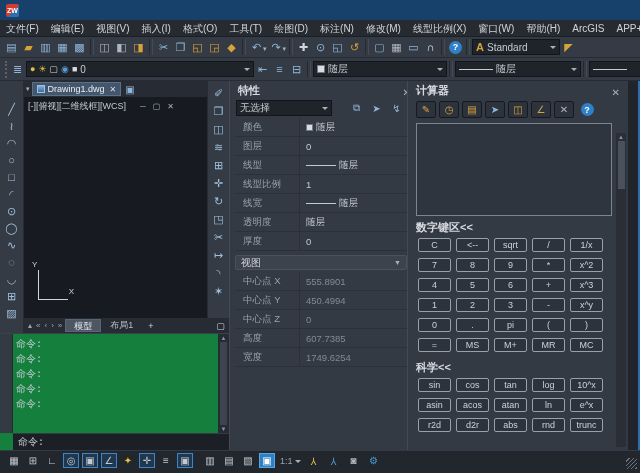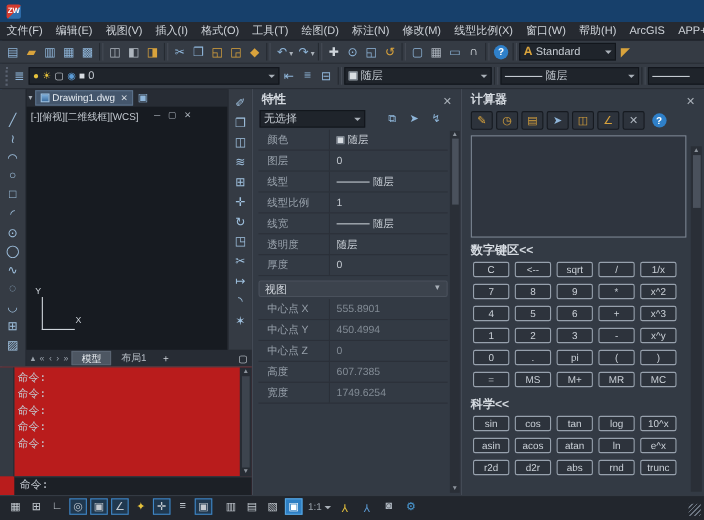--- a/index.html
+++ b/index.html
@@ -37,44 +37,44 @@
   .draw-toolbar { left:0; top:81px; width:24px; height:252px; background:#353b44; border-right:1px solid #272c34; display:flex; flex-direction:column; align-items:center; padding-top:20px; gap:1px; }
   .vt-icon { width:18px; height:16px; display:flex; align-items:center; justify-content:center; font-size:11px; color:#9fc0de; }
   .modify-toolbar { left:207px; top:81px; width:22px; height:237px; background:#353b44; border-left:1px solid #272c34; display:flex; flex-direction:column; align-items:center; padding-top:4px; gap:2px; }
   .drawing-area { left:24px; top:81px; width:183px; height:237px; background:#171b21; }
   .doc-tabrow { height:16px; background:#272c34; display:flex; align-items:center; gap:2px; padding:0 2px; }
   .tab-list-arrow { font-size:7px; color:#aab1b9; }
   .doc-tab { height:14px; background:#44566c; border:1px solid #5a7089; color:#e8edf2; font-size:9px; display:flex; align-items:center; gap:3px; padding:0 4px; }
   .dwg-ico { width:8px; height:8px; background:linear-gradient(180deg,#7fb0dc,#3c6ea0); border:1px solid #9cc3e6; }
   .tab-close { color:#d6dbe1; font-size:8px; margin-left:2px; }
   .newdoc { color:#8fb6da; font-size:10px; margin-left:2px; }
-  .viewport-row { display:flex; color:#c3c9d0; font-size:9px; padding:3px 4px 0 4px; }
+  .viewport-row { display:flex; align-items:center; color:#c3c9d0; font-size:9px; padding:3px 4px 0 4px; }
   .win-ctrls { margin-left:14px; display:flex; gap:7px; color:#aab1b9; font-size:8px; }
   .ucs { position:absolute; left:8px; bottom:12px; width:40px; height:44px; }
   .ucs .axis-y { position:absolute; left:6px; bottom:6px; width:1px; height:30px; background:#cfd5db; }
   .ucs .axis-x { position:absolute; left:6px; bottom:6px; width:30px; height:1px; background:#cfd5db; }
   .ucs .lab-y { position:absolute; left:0; top:-2px; color:#cfd5db; font-size:8px; }
   .ucs .lab-x { position:absolute; right:-2px; bottom:10px; color:#cfd5db; font-size:8px; }
   .layout-tabs { left:24px; top:318px; width:205px; height:15px; background:#272c34; display:flex; align-items:center; font-size:9px; gap:1px; padding:0 2px; }
   .nav-ico { color:#9aa2ab; font-size:8px; padding:0 2px; }
   .sheet-tab { height:13px; line-height:13px; padding:0 8px; color:#b7bec6; }
   .sheet-tab.active { background:#4d5662; border:1px solid #5a6472; color:#e6eaee; }
   .tab-add { color:#cfd4da; padding:0 6px; }
   .vp-max { margin-left:auto; color:#cfd5db; font-size:9px; padding-right:2px; }
   
-  .command-window { left:0; top:333px; width:229px; height:117px; background:#b91c1c; border-top:1px solid #3a414b; }
+  .command-window { left:0; top:333px; width:229px; height:117px; background:#15803d; border-top:1px solid #3a414b; }
   .cmd-gutter { position:absolute; left:0; top:0; bottom:17px; width:13px; background:#343a43; border-right:1px solid #272c34; }
   .cmd-history { position:absolute; left:16px; top:2px; right:12px; bottom:18px; font-family:"DejaVu Sans Mono", monospace; font-size:10px; line-height:15px; color:#c3c9d0; overflow:hidden; }
   .cmd-scroll { position:absolute; right:0; top:0; bottom:17px; width:11px; background:#272c34; display:flex; flex-direction:column; justify-content:space-between; align-items:center; font-size:6px; color:#8d949d; padding:1px 0; }
   .cmd-thumb { width:7px; flex:1; margin:1px 0; background:#3d444e; }
   .cmd-input { position:absolute; left:13px; right:0; bottom:0; height:17px; border-top:1px solid #343a43; color:#c3c9d0; font-family:"DejaVu Sans Mono", monospace; font-size:10px; line-height:16px; padding-left:5px; background:#1c2026; }
   
   .panel { background:#333a44; border-left:1px solid #434a55; }
   .properties-panel { left:229px; top:81px; width:190px; height:369px; }
-  .calculator-panel { left:419px; top:81px; width:221px; height:369px; }
+  .calculator-panel { left:407px; top:81px; width:221px; height:369px; }
   .panel-title { height:17px; display:flex; align-items:flex-end; padding:0 8px; color:#d6dbe1; font-size:11px; font-weight:bold; }
   .panel-close { margin-left:auto; color:#aab1b9; font-size:10px; font-weight:normal; }
   .pp-combo-row { display:flex; align-items:center; gap:4px; padding:2px 14px 2px 6px; }
   .pp-combo { width:96px; }
   .pp-tools { display:flex; gap:3px; margin-left:auto; }
   .pp-tool { width:17px; height:15px; display:flex; align-items:center; justify-content:center; font-size:10px; color:#8fb6da; }
   .sec-header { height:15px; margin:4px 12px 2px 5px; background:#3c434d; border:1px solid #4a515c; border-radius:2px; display:flex; align-items:center; padding:0 5px; color:#d0d5db; font-size:10px; }
   .sec-arrow { margin-left:auto; font-size:7px; color:#aab1b9; }
   .prop-row { height:19px; display:flex; align-items:center; margin:0 12px 0 5px; border-bottom:1px solid #2b3039; }
   .prop-label { width:64px; padding-left:8px; color:#99a2ac; font-size:9.5px; }

